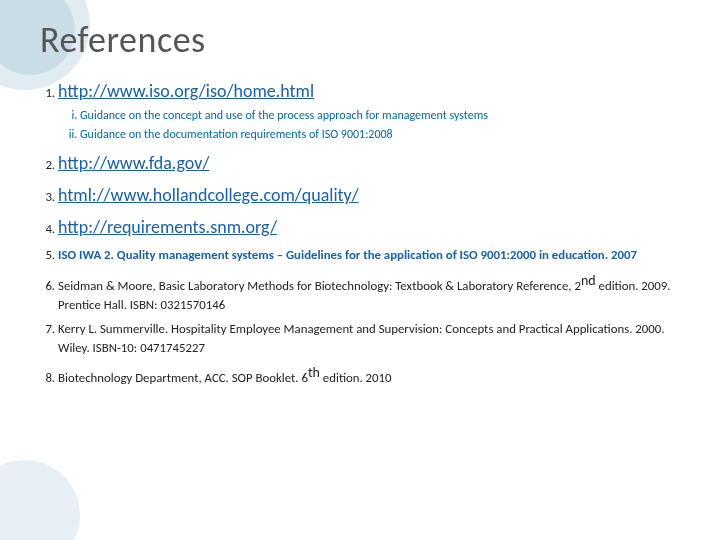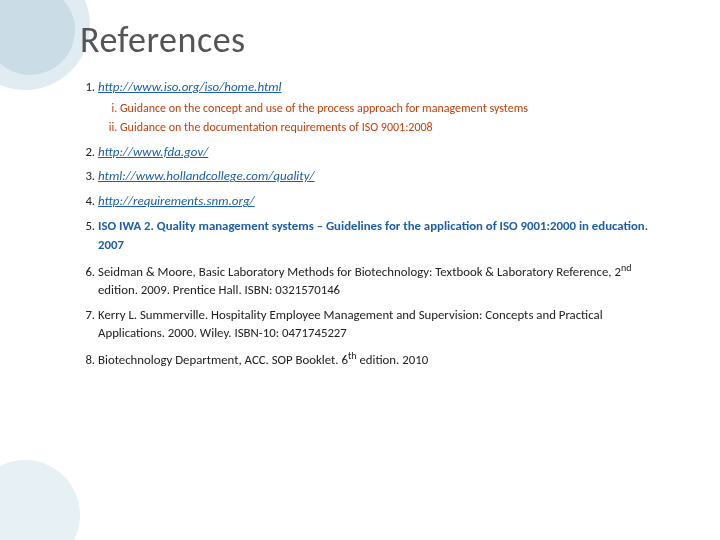--- a/index.html
+++ b/index.html
@@ -46,21 +46,21 @@
       height: 110px;
       border-radius: 50%;
       background: #c8dde8;
       opacity: 0.45;
       z-index: 0;
     }
 
     .content {
       position: relative;
       z-index: 1;
-      padding: 18px 48px 18px 80px;
+      padding: 18px 48px 18px 40px;
     }
 
     h1 {
       font-size: 36px;
       font-weight: 300;
       color: #555;
       margin-bottom: 16px;
       letter-spacing: 0.5px;
     }
 
@@ -81,38 +81,37 @@
       list-style: lower-roman;
       list-style-position: outside;
       padding-left: 22px;
       margin-top: 3px;
       margin-bottom: 4px;
     }
 
     ol.sub-list > li {
       margin-bottom: 2px;
       font-size: 12px;
-      color: #c2410c;
+      color: #0369a1;
     }
 
     a, .link-style {
       color: #1a5fa8;
       text-decoration: underline;
-      font-size: 13px;
-      font-style: italic;
+      font-size: 18px;
     }
 
     .iso-blue {
       color: #1a5fa8;
       font-weight: 600;
       font-size: 12.8px;
     }
 
     sup {
-      font-size: 10px;
+      font-size: 14px;
     }
   </style>
 </head>
 <body>
 
 <div class="deco-circle-outer"></div>
 <div class="deco-circle-inner"></div>
 <div class="deco-circle-bl"></div>
 
 <div class="content">

